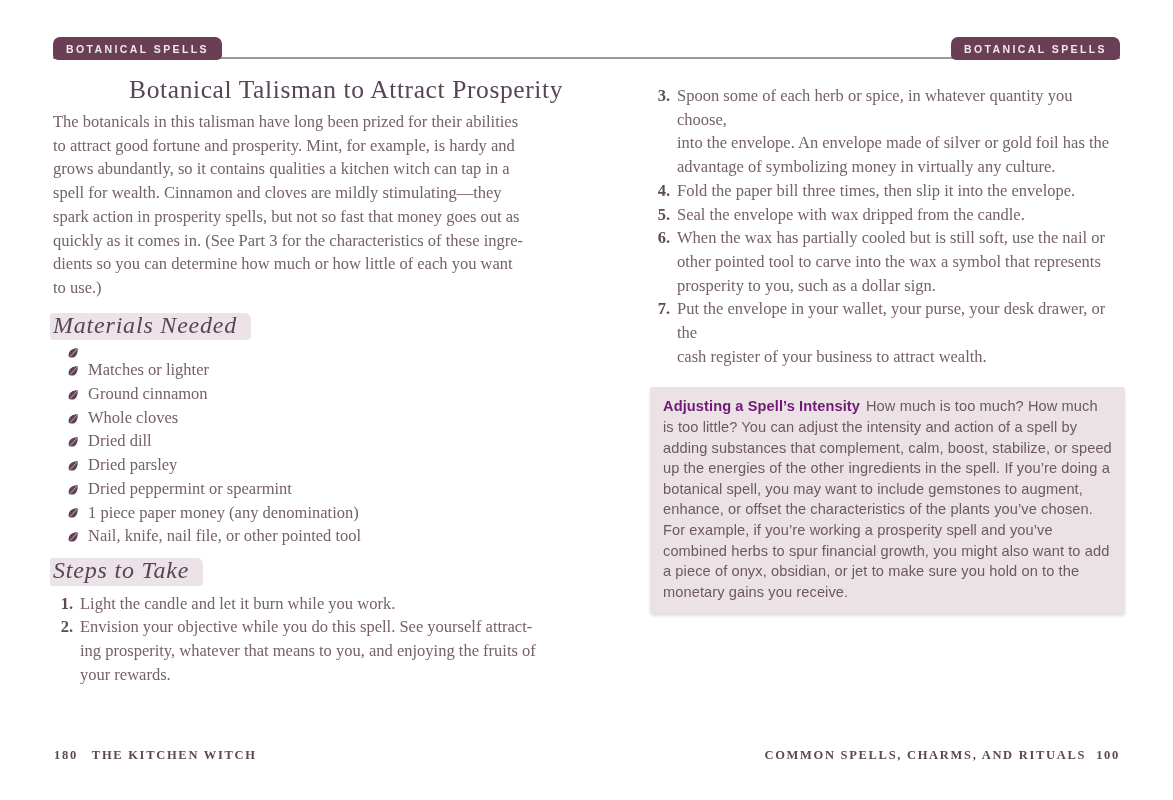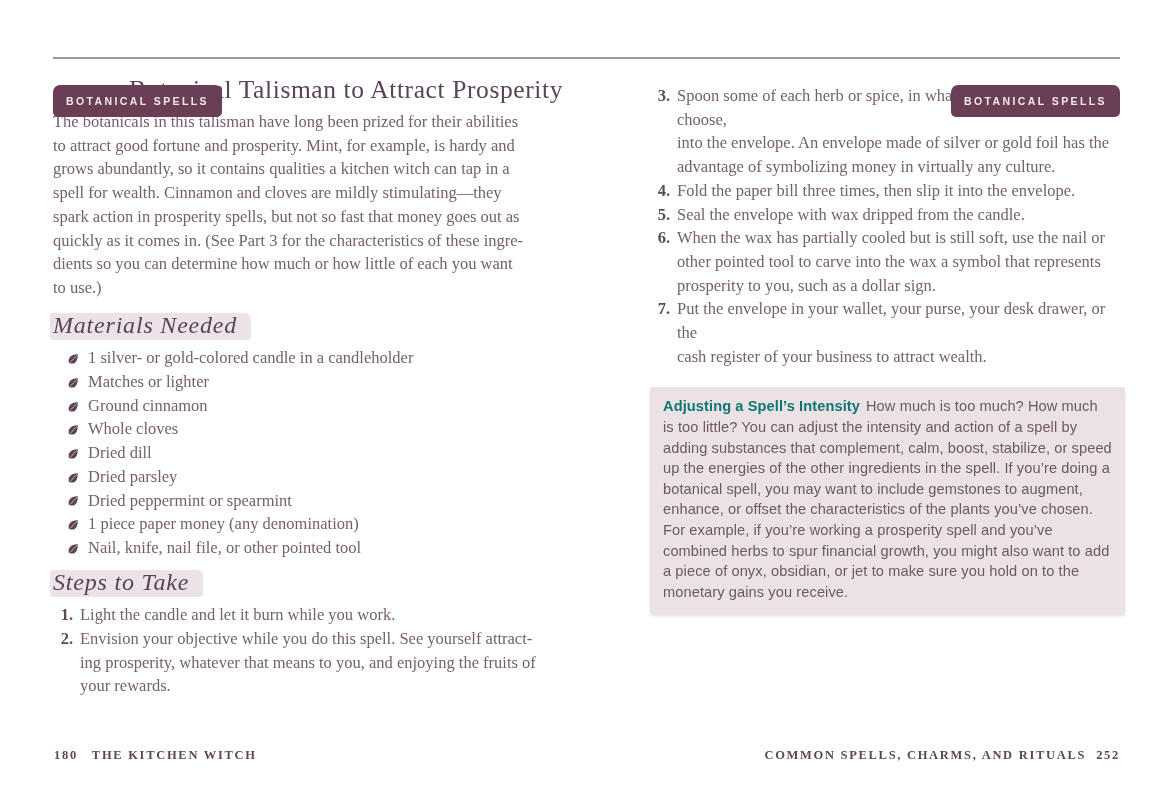--- a/index.html
+++ b/index.html
@@ -10,29 +10,28 @@
     font-family:"Liberation Serif", serif;
     overflow:hidden;
     margin:0 auto;
   }
   
   .top-rule{
     position:absolute;left:53px;right:53px;top:57px;height:2px;
     background:#9b9b9b;
   }
   .badge{
-    position:absolute;top:37px;height:32px;
+    position:absolute;top:37px;height:23px;
     background:#6a3f55;color:#f0e8ec;
     font-family:"Liberation Sans", sans-serif;
     font-size:10.5px;font-weight:bold;letter-spacing:2.4px;
     border-radius:7px 7px 5px 5px;
     display:flex;align-items:center;
     padding:0 13px;box-sizing:border-box;
     z-index:2;
-    margin-top:48px;
   }
   .badge-left{left:53px;}
   .badge-right{right:53px;}
   
   .col{position:absolute;color:#75606d;font-size:16.5px;line-height:23.7px;}
   .col-left{left:53px;top:74px;width:510px;}
   .col-right{left:650px;top:82px;width:475px;}
   .page-title{
     font-size:25.5px;line-height:31px;letter-spacing:0.6px;
     color:#594357;margin:0 0 5px 0;font-weight:normal;text-align:right;
@@ -69,21 +68,21 @@
     background:#ebe2e6;
     color:#6d5864;
     font-family:"Liberation Sans", sans-serif;
     font-size:14.6px;line-height:20.6px;
     padding:9px 13px 11px 13px;
     border-radius:2px 3px 2px 4px;
     box-shadow:0 3px 3px rgba(90,80,85,0.18);
     letter-spacing:0.1px;
   }
   .sidebar-box .box-title{
-    font-weight:bold;color:#0f766e;margin-right:6px;
+    font-weight:bold;color:#701a75;margin-right:6px;
   }
   
   .footer-left,.footer-right{
     position:absolute;top:748px;
     font-size:12.5px;font-weight:bold;letter-spacing:1.7px;
     color:#5c4754;
   }
   .footer-left{left:54px;}
   .footer-right{right:53px;text-align:right;}
   .folio{margin:0 6px;}
@@ -116,21 +115,20 @@
 
     <div class="section-heading">Materials Needed</div>
 
     <div class="materials">
 
         <div class="material-item">
           <svg class="leaf" viewBox="0 0 12 12" xmlns="http://www.w3.org/2000/svg">
             <path d="M10.8 1.2 C5.4 1.2 1.6 3.4 1.6 8.2 C1.6 9.3 2 10 2 10 C2 10 3.4 10.6 5 10.6 C9.2 10.6 10.8 6.4 10.8 1.2 Z" fill="#5d4154"></path>
             <path d="M10.4 1.8 L3 9.6" stroke="#ece3e8" stroke-width="0.7" fill="none"></path>
           </svg>
-          <span class="material-text">1 silver- or gold-colored candle in a candleholder</span>
         </div>
 
         <div class="material-item">
           <svg class="leaf" viewBox="0 0 12 12" xmlns="http://www.w3.org/2000/svg">
             <path d="M10.8 1.2 C5.4 1.2 1.6 3.4 1.6 8.2 C1.6 9.3 2 10 2 10 C2 10 3.4 10.6 5 10.6 C9.2 10.6 10.8 6.4 10.8 1.2 Z" fill="#5d4154"></path>
             <path d="M10.4 1.8 L3 9.6" stroke="#ece3e8" stroke-width="0.7" fill="none"></path>
           </svg>
           <span class="material-text">Matches or lighter</span>
         </div>
 
@@ -246,16 +244,16 @@
 
     <aside class="sidebar-box">
       <span class="box-title">Adjusting a Spell’s Intensity</span><span class="box-text">How much is too much? How much is too little? You can adjust the intensity and action of a spell by adding substances that complement, calm, boost, stabilize, or speed up the energies of the other ingredients in the spell. If you’re doing a botanical spell, you may want to include gemstones to augment, enhance, or offset the characteristics of the plants you’ve chosen. For example, if you’re working a prosperity spell and you’ve combined herbs to spur financial growth, you might also want to add a piece of onyx, obsidian, or jet to make sure you hold on to the monetary gains you receive.</span>
     </aside>
   </section>
 
   <div class="footer-left">
     <span class="folio">180</span><span>THE KITCHEN WITCH</span>
   </div>
   <div class="footer-right">
-    <span>COMMON SPELLS, CHARMS, AND RITUALS</span><span class="folio">252</span>
+    <span>COMMON SPELLS, CHARMS, AND RITUALS</span><span class="folio">100</span>
   </div>
 
 </div>
 
 </body></html>

